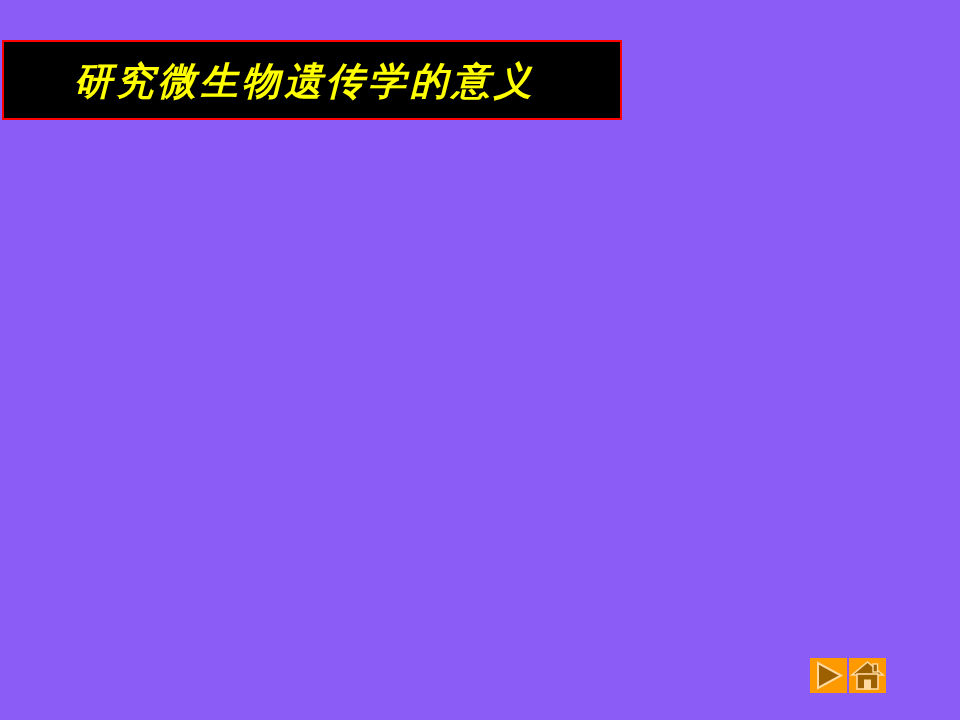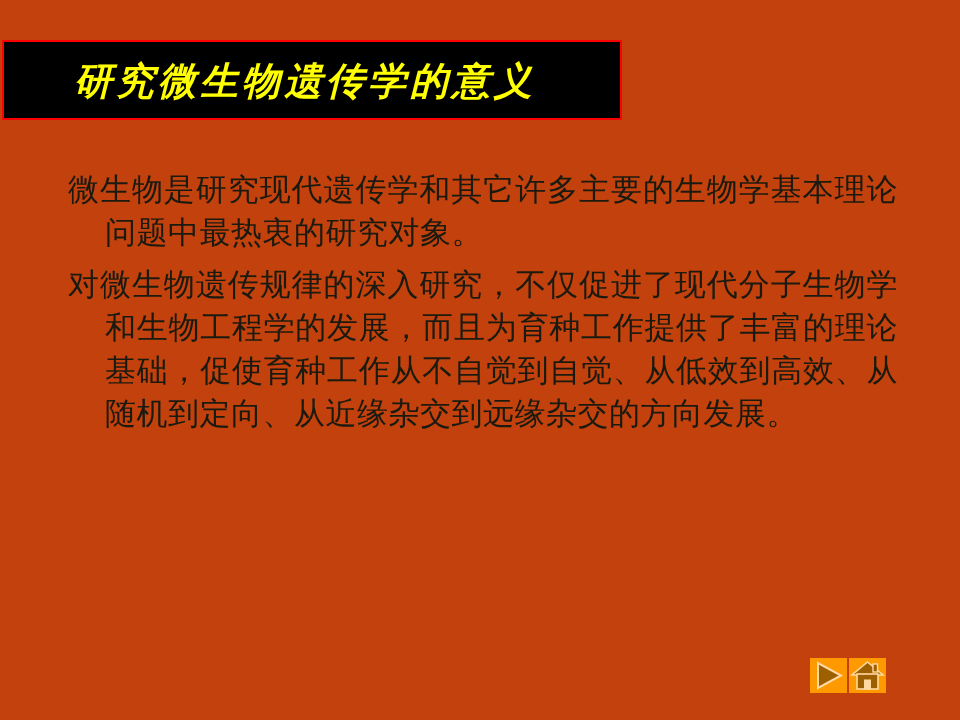--- a/index.html
+++ b/index.html
@@ -11,21 +11,21 @@
     width: 960px;
     height: 720px;
     overflow: hidden;
     background: #ffffcc;
     font-family: "DejaVu Serif", "Liberation Serif", serif;
   }
   #slide {
     position: relative;
     width: 960px;
     height: 720px;
-    background: #c2410c;
+    background: #8b5cf6;
   }
 
   
   #title-banner {
     position: absolute;
     left: 2px;
     top: 40px;
     width: 620px;
     height: 80px;
     background: #000000;
@@ -91,24 +91,20 @@
   }
 </style>
 </head>
 <body>
 
 <div id="slide">
 
   <div id="title-banner"></div>
   <div id="title-text">研究微生物遗传学的意义</div>
 
-  <div id="body-block">
-    <p class="para">微生物是研究现代遗传学和其它许多主要的生物学基本理论问题中最热衷的研究对象。</p>
-    <p class="para">对微生物遗传规律的深入研究，不仅促进了现代分子生物学和生物工程学的发展，而且为育种工作提供了丰富的理论基础，促使育种工作从不自觉到自觉、从低效到高效、从随机到定向、从近缘杂交到远缘杂交的方向发展。</p>
-  </div>
 
   <div id="nav-buttons">
 
     <div class="nav-btn">
       <svg width="37" height="35" viewBox="0 0 37 35">
         <polygon points="8,5 8,30 31,17.5" fill="#9c6000" stroke="#ffd9a0" stroke-width="2"></polygon>
       </svg>
     </div>
 
     <div class="nav-btn">

